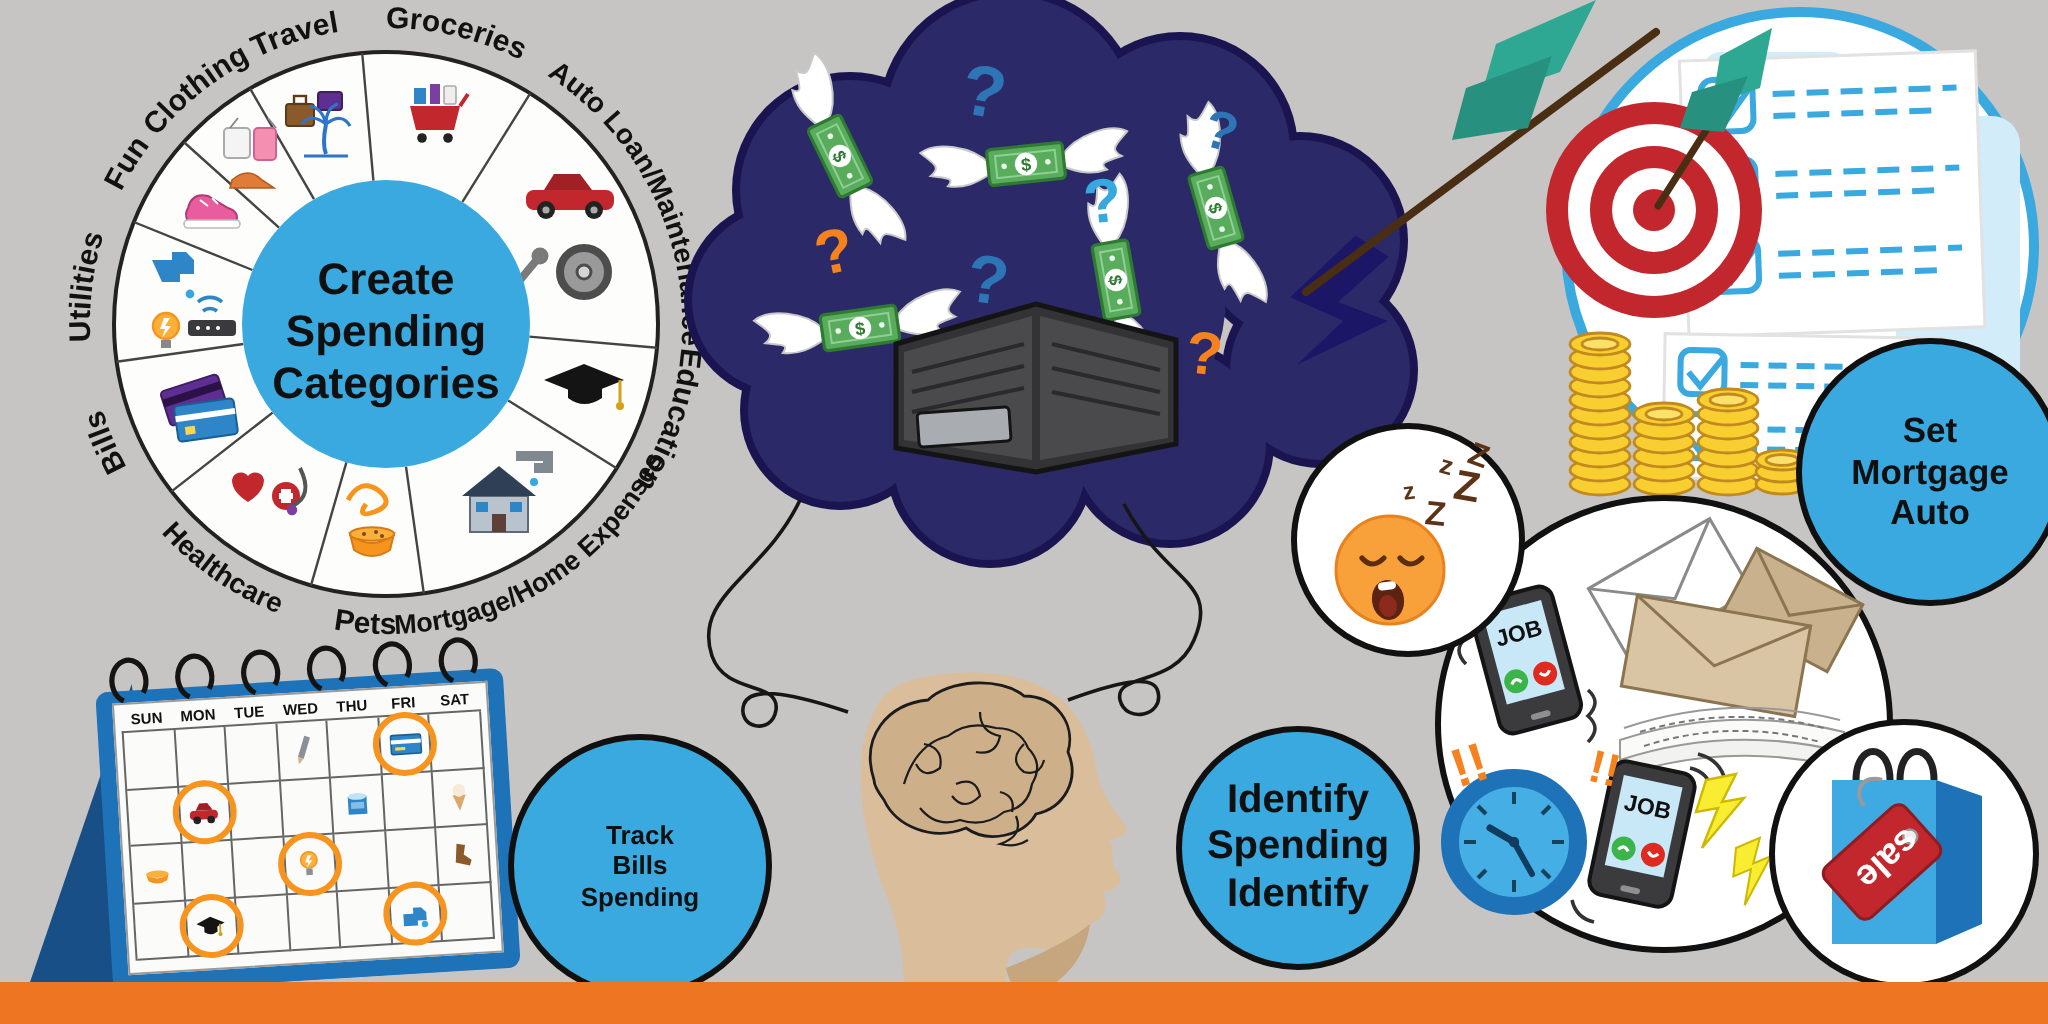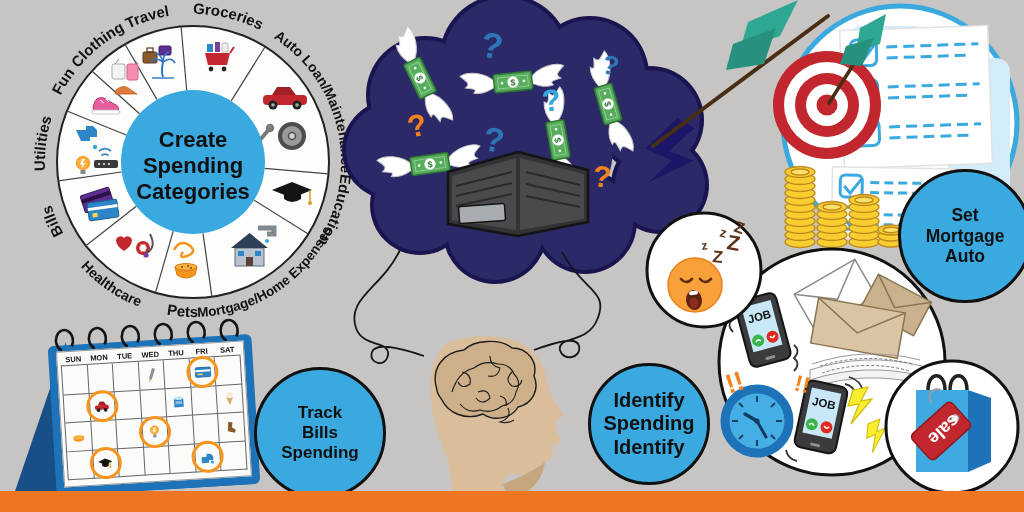--- a/index.html
+++ b/index.html
@@ -570,21 +570,21 @@
       <div class="cal-cell"></div>
     </div>
   </div>
 </div>
 
 <div class="bubble" style="left:898px;top:169px;width:128px;height:128px;font-size:17.5px;">
   <span>Set</span>
   <span>Mortgage</span>
   <span>Auto</span>
 </div>
-<div class="bubble" style="left:254px;top:367px;width:126px;height:126px;font-size:17px;">
+<div class="bubble" style="left:254px;top:367px;width:126px;height:126px;font-size:13px;">
   <span>Track</span>
   <span>Bills</span>
   <span>Spending</span>
 </div>
 <div class="bubble" style="left:588px;top:363px;width:116px;height:116px;font-size:20px;">
   <span>Identify</span>
   <span>Spending</span>
   <span>Identify</span>
 </div>
 

